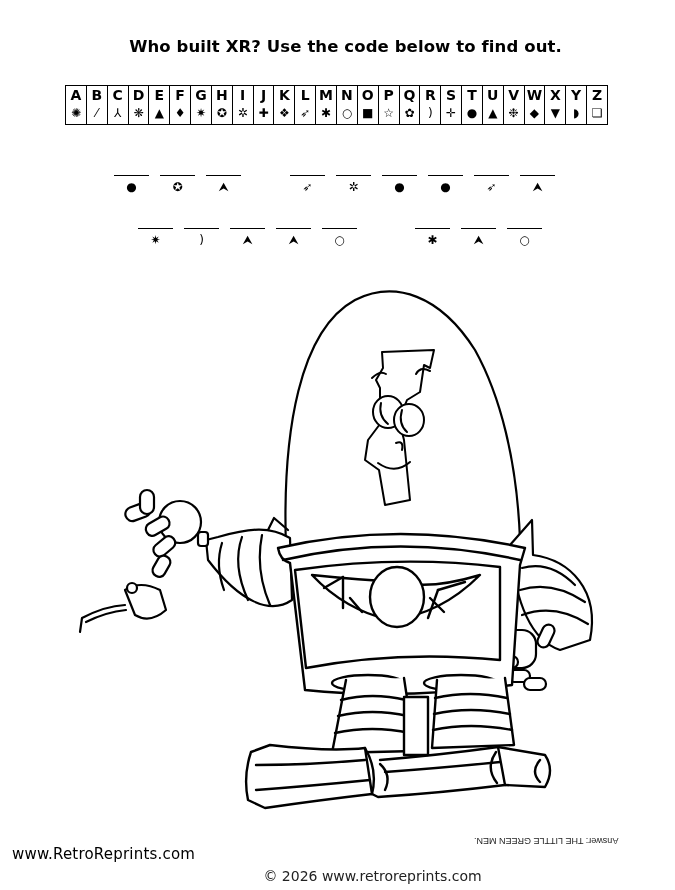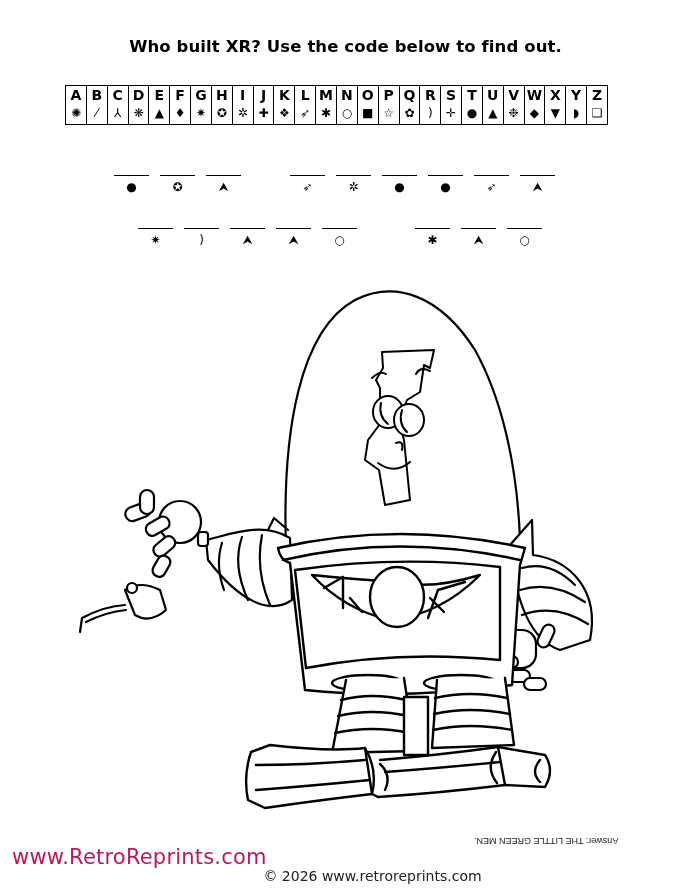--- a/index.html
+++ b/index.html
@@ -8,21 +8,21 @@
   .code-table { position:absolute; left:65px; top:85px; width:543px; height:40px; border:1.5px solid #000; display:flex; box-sizing:border-box; }
   .code-cell { flex:1; border-right:1.2px solid #000; display:flex; flex-direction:column; align-items:center; justify-content:flex-start; }
   .code-cell:last-child { border-right:none; }
   .code-letter { font-family:"DejaVu Sans", sans-serif; font-weight:bold; font-size:14px; line-height:17px; margin-top:1px; }
   .code-symbol { font-size:12px; line-height:18px; }
   .puzzle-row { position:absolute; display:flex; }
   .puzzle-word { display:flex; }
   .blank { width:35px; margin-right:11px; display:flex; flex-direction:column; align-items:center; }
   .blank .line { width:35px; height:0; border-top:1.3px solid #000; }
   .blank .sym { font-size:12px; line-height:14px; margin-top:4px; }
-  .watermark { position:absolute; left:12px; top:845px; font-family:"DejaVu Sans", sans-serif; font-size:21px; color:#be185d; letter-spacing:0.2px; }
+  .watermark { position:absolute; left:12px; top:845px; font-family:"DejaVu Sans", sans-serif; font-size:15px; color:#000000; letter-spacing:0.2px; }
   .copyright { position:absolute; left:0; width:675px; top:868px; text-align:center; font-family:"DejaVu Sans", sans-serif; font-size:14px; color:#222;padding-left:35px; }
   .answer { position:absolute; left:474px; top:836px; font-family:"Liberation Sans", sans-serif; font-size:9px; color:#222; transform:rotate(180deg); white-space:nowrap; }
   .robot { position:absolute; left:0; top:0; }
 </style>
 </head>
 <body>
 
 <div class="title">Who built XR? Use the code below to find out.</div>
 
 <div class="code-table" id="codeTable">

